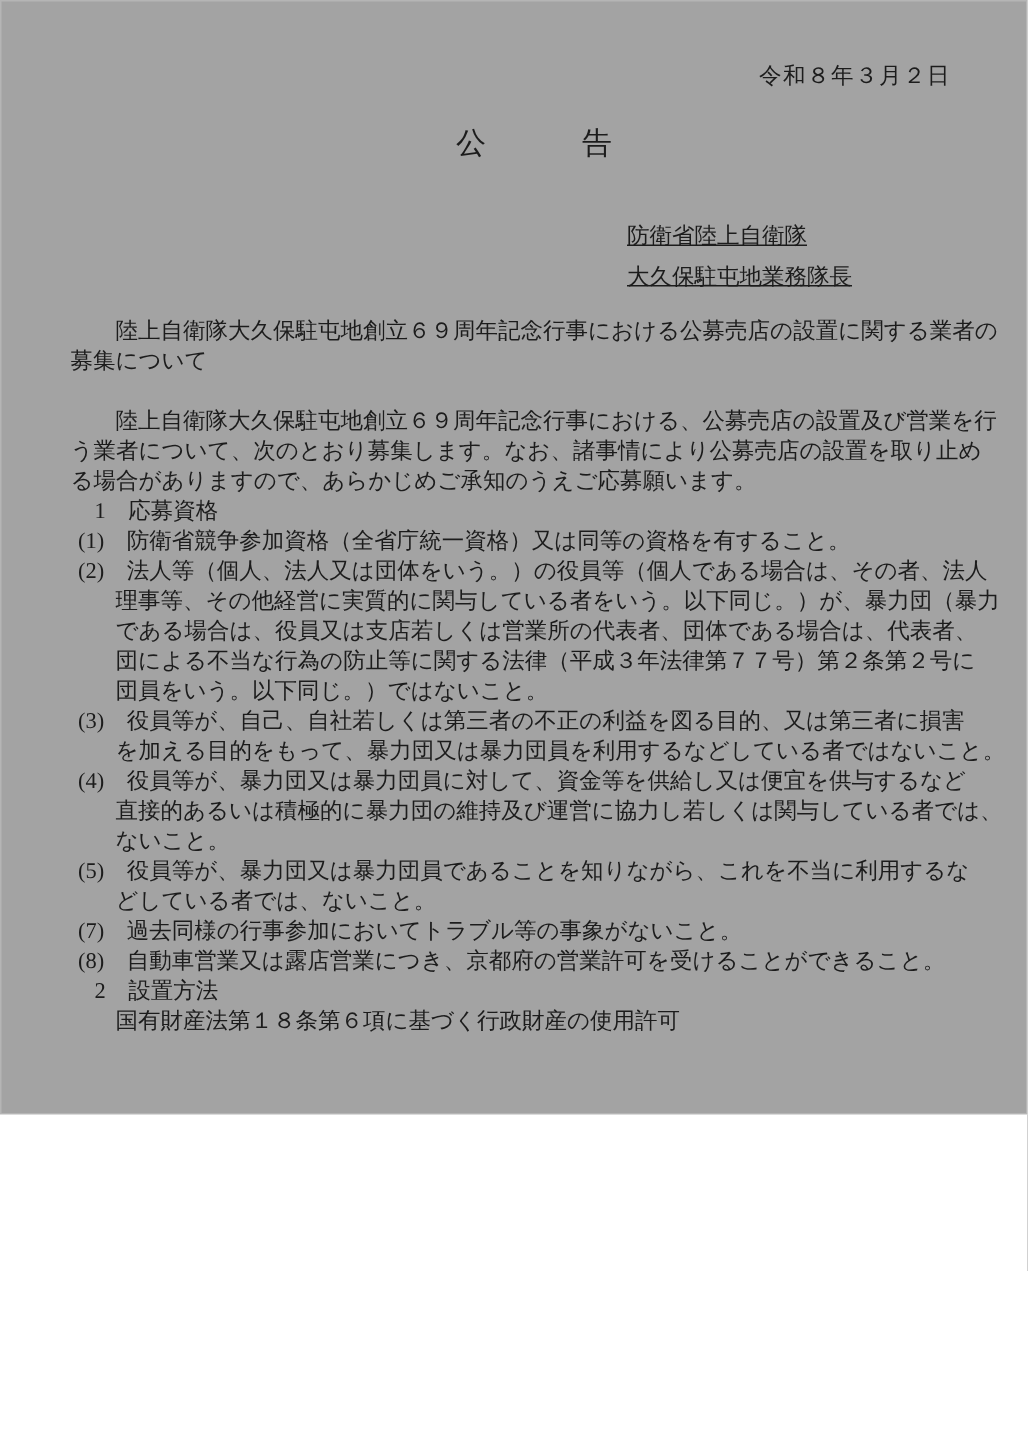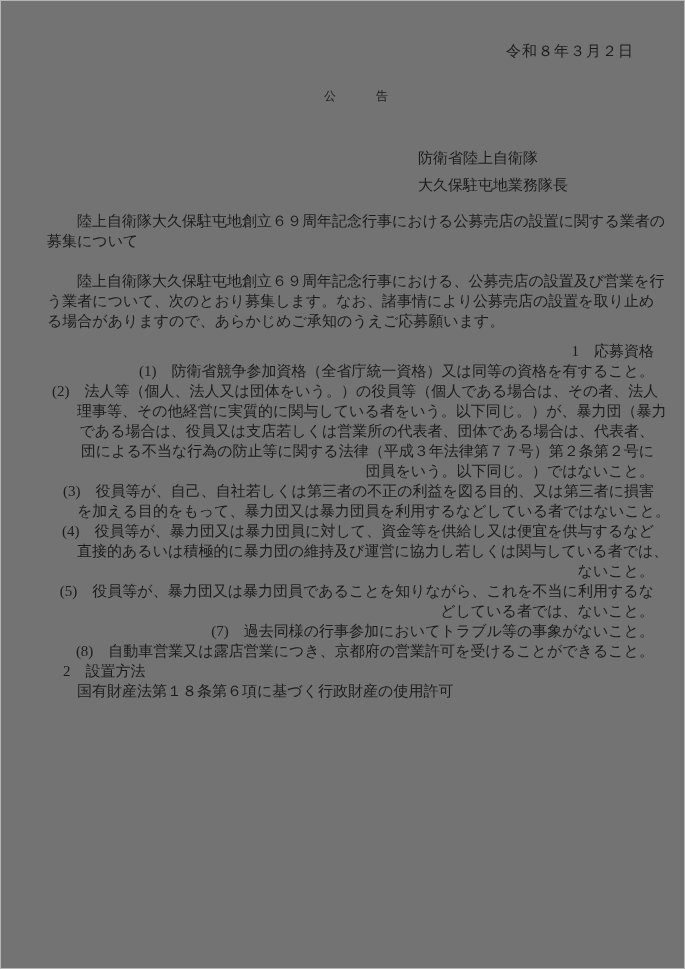--- a/index.html
+++ b/index.html
@@ -1,54 +1,55 @@
 <!DOCTYPE html>
 <html lang="ja"><head>
 <meta charset="utf-8">
 <style>
   html,body{margin:0;padding:0;background:#ffffff;}
   .page{
     position:relative;
-    width:685px;height:969px;
+    width:685px;height:743px;
     box-sizing:border-box;
-    background:#737373;
+    background:#a3a3a3;
     border:1px solid #b5b5b5;
     overflow:hidden;
     font-family:"Liberation Serif","DejaVu Serif",serif;
     font-size:15px;line-height:20px;
     color:#1c1c1c;
   }
   .date{
     text-align:right;
     padding:41px 50px 0 0;
     line-height:18px;
     letter-spacing:1px;
   }
   .title{
     text-align:center;
-    font-size:12px;
+    font-size:20px;
     line-height:24px;
     margin-top:24px;
     letter-spacing:1px;
     padding-left:28px;
   }
   .sender{
     margin:37px 0 0 417px;
     line-height:27px;
+    text-decoration:underline;
   }
   .body{
     padding-right:30px;
   }
   .ln{white-space:pre;}
   .i0{padding-left:46px;}
   .i1{padding-left:51px;}
   .i2{padding-left:76px;}
   .para:nth-of-type(1){margin-top:12px;}
   .para + .para{margin-top:20px;}
-  .section:nth-of-type(1){margin-top:10px;text-align:right;}
+  .section:nth-of-type(1){}
   .section:nth-of-type(2){margin-top:0px;font-family:Liberation Serif, serif;}
   .section:nth-of-type(3){margin-top:18px;}
   .sec-head{padding-left:62px;white-space:pre;}
   .sec-head .sec-title{margin-left:15px;}
 </style>
 </head>
 <body>
 
 <div class="page">
   <div class="date">令和８年３月２日</div>

